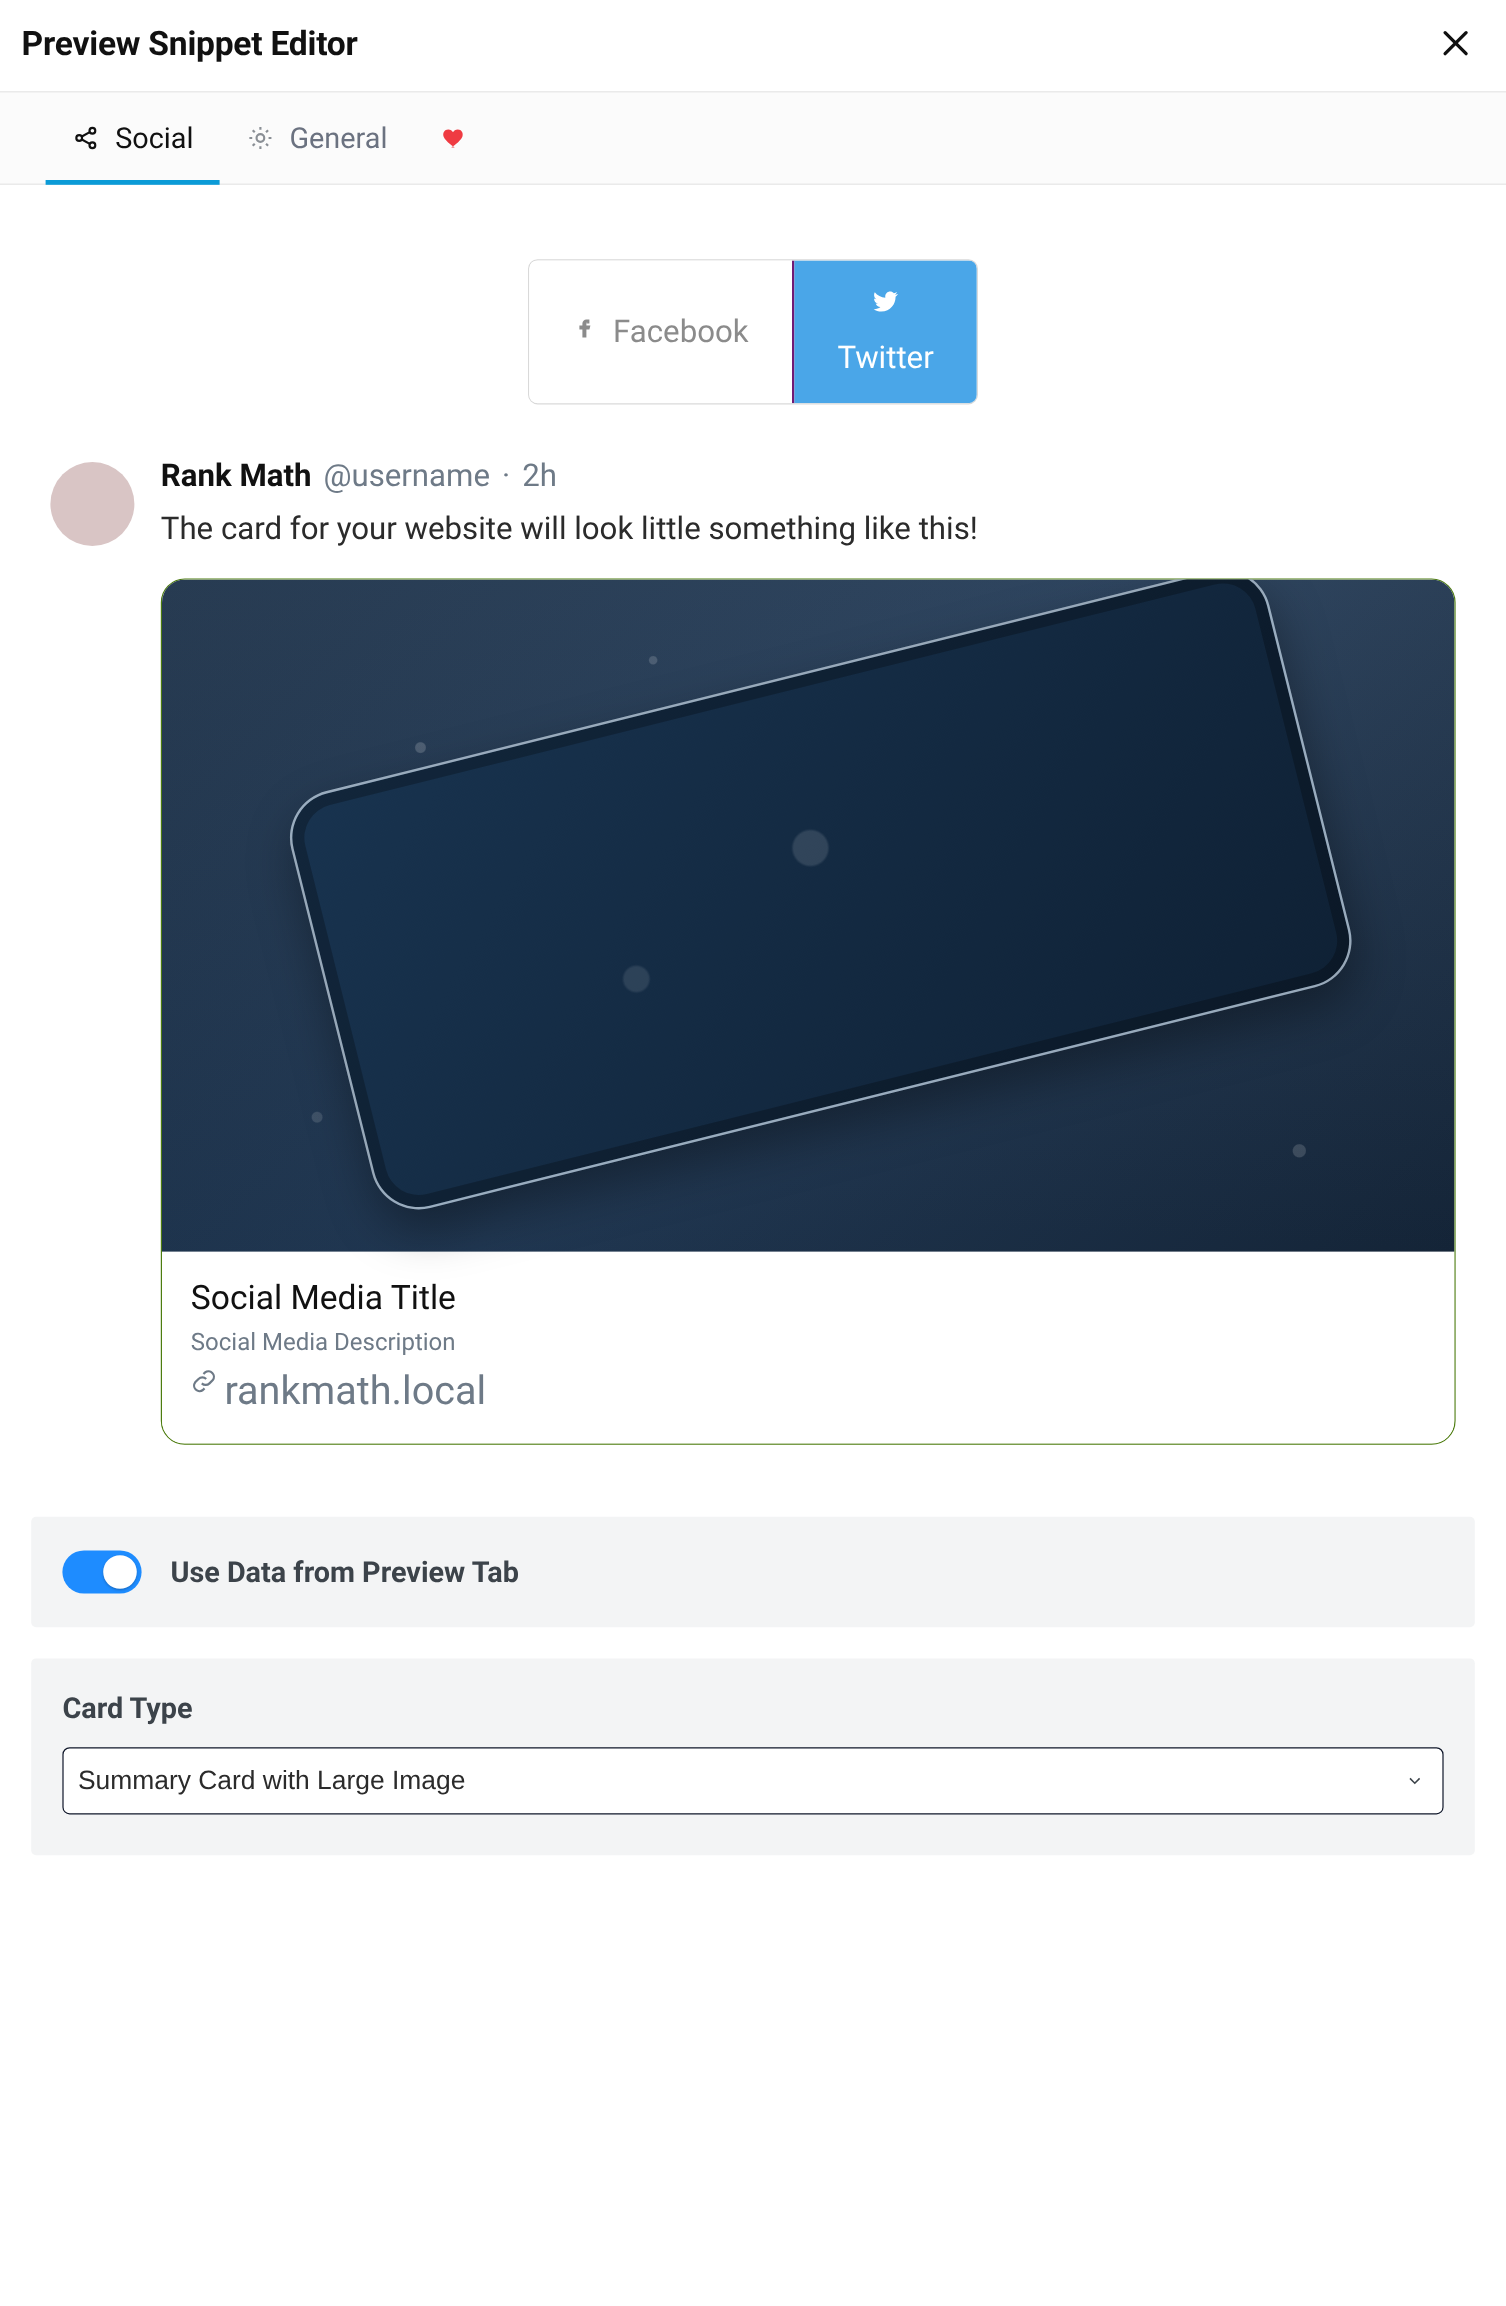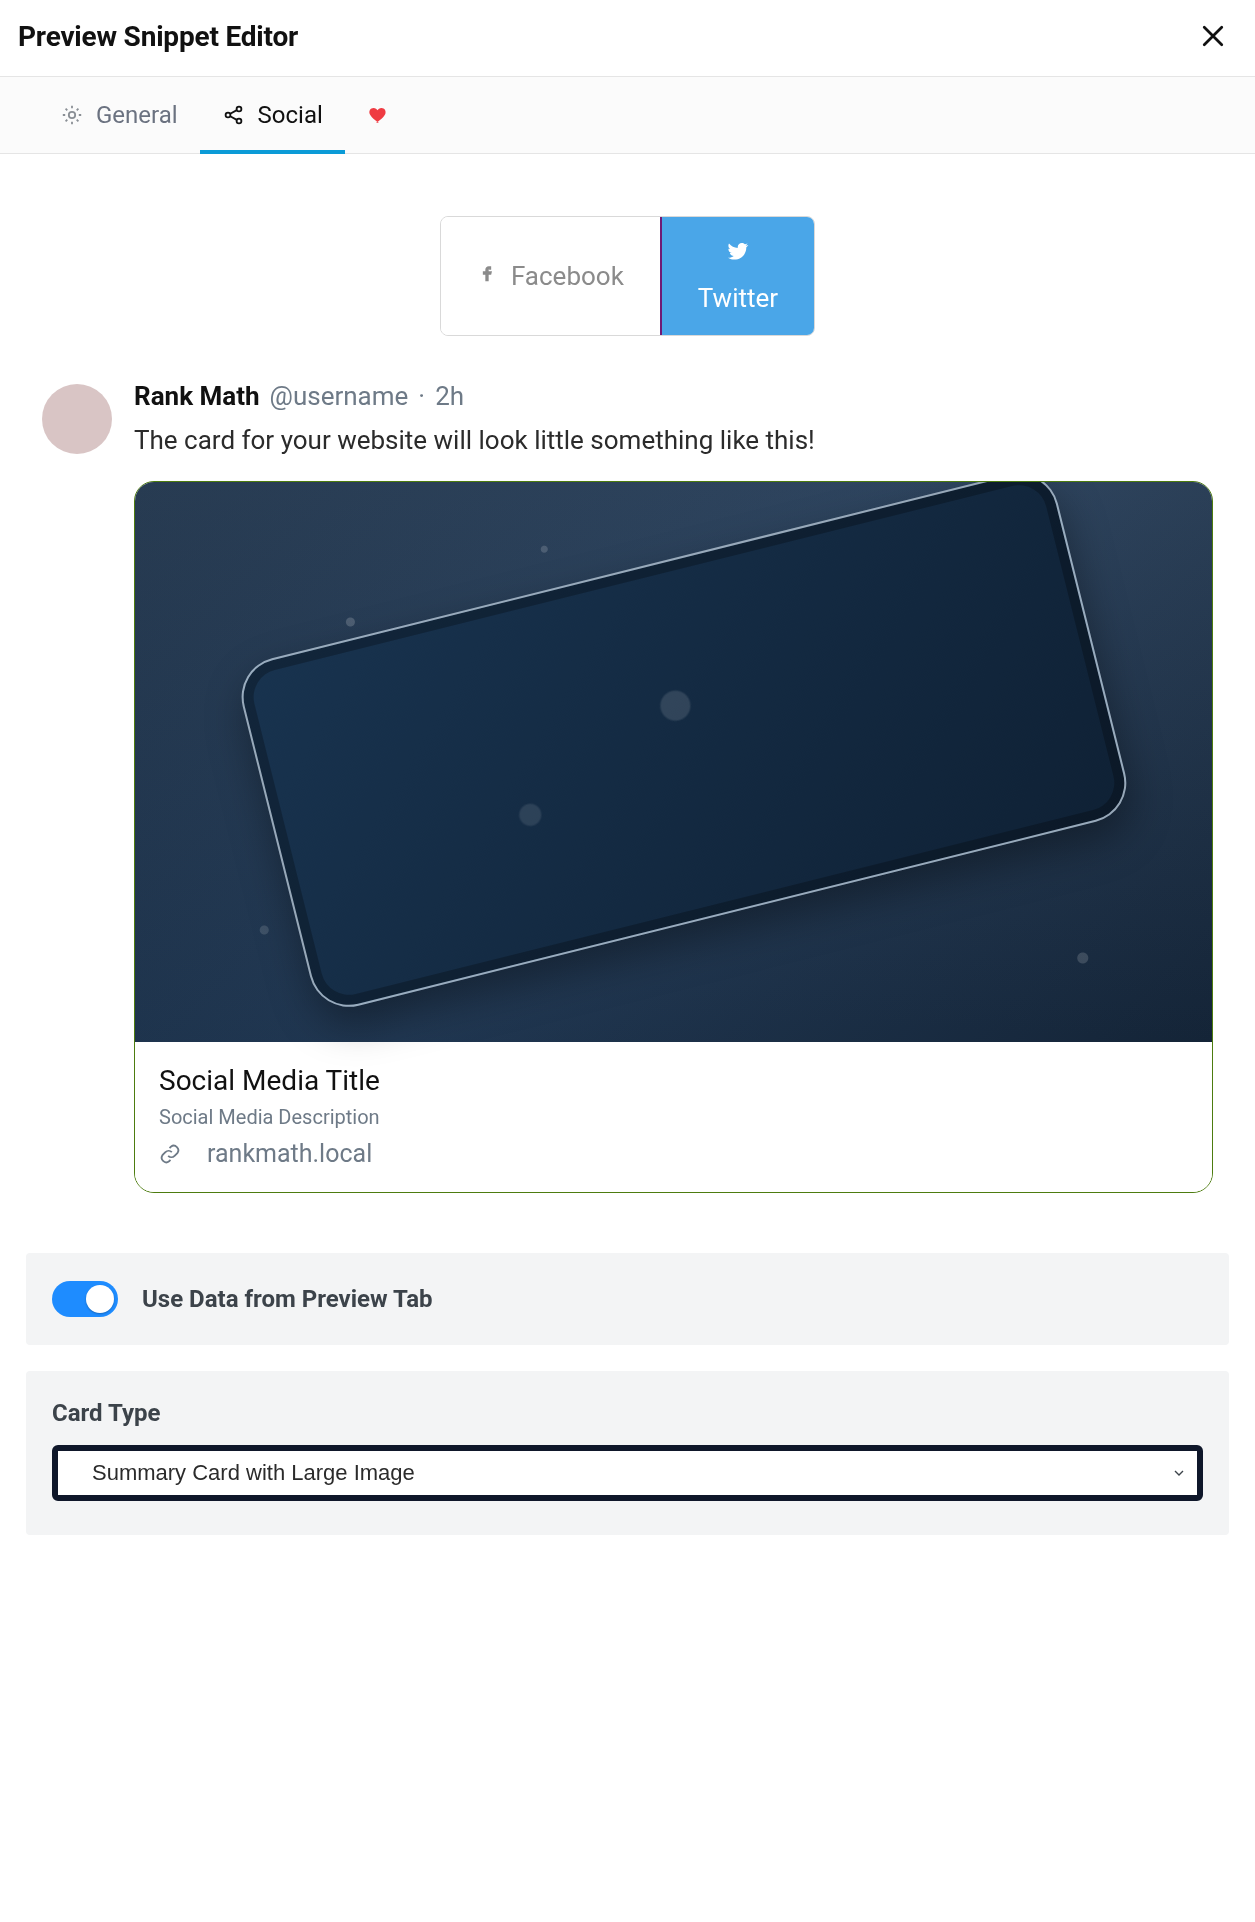--- a/index.html
+++ b/index.html
@@ -56,73 +56,73 @@
     content:""; position:absolute; left:12%; right:10%; top:14%; bottom:22%;
     border:2px solid rgba(210,225,240,0.7); border-radius:40px; transform:rotate(-14deg);
     box-shadow: inset 0 0 0 10px rgba(0,0,0,0.25), 0 18px 40px rgba(0,0,0,0.35);
     background: radial-gradient(circle at 50% 40%, rgba(255,255,255,0.12) 0 14px, transparent 16px),
                 radial-gradient(circle at 30% 60%, rgba(255,255,255,0.10) 0 10px, transparent 12px),
                 linear-gradient(135deg, #18334f, #0f2135);
   }
   .card-text { padding:22px 24px 24px 24px; background:#fff; }
   .card-title { font-size:28px; color:#111; }
   .card-desc { font-size:20px; color:#6e7a87; margin-top:8px; }
-  .card-domain { display:flex; align-items:center; gap:26px; color:#6e7a87; font-size:25px; margin-top:10px; }
+  .card-domain { display:flex; align-items:flex-start; gap:6px; color:#6e7a87; font-size:33px; margin-top:10px; }
   .card-domain svg { width:22px; height:22px; }
 
   
   .panel { margin:60px 26px 0 26px; background:#f3f4f5; border-radius:4px; padding:28px 26px; }
   .panel + .panel { margin-top:26px; }
   .panel-row { display:flex; align-items:center; gap:24px; }
   .toggle { width:66px; height:36px; border-radius:36px; background:#1e8cff; position:relative; cursor:pointer; }
   .toggle .knob { position:absolute; right:4px; top:4px; width:28px; height:28px; border-radius:50%; background:#fff; box-shadow:0 1px 2px rgba(0,0,0,0.25); }
   .panel-label { font-size:24px; font-weight:700; color:#3c434a; }
 
   .panel.cardtype { padding:28px 26px 34px 26px; }
   .ct-label { font-size:24px; font-weight:700; color:#3c434a; margin-bottom:18px; }
   .select-wrap { position:relative; }
-  .select { width:100%; height:56px; border:6px solid #0f172a; border-radius:6px; background:#fff; font-size:22px; padding:0 44px 0 34px; appearance:none; -webkit-appearance:none; color:#2b2b2b; }
+  .select { width:100%; height:56px; border:1px solid #0f172a; border-radius:6px; background:#fff; font-size:22px; padding:0 44px 0 12px; appearance:none; -webkit-appearance:none; color:#2b2b2b; }
   .select-wrap .chev { position:absolute; right:16px; top:50%; transform:translateY(-50%); width:16px; height:16px; pointer-events:none; }
 
   
   .bottom-space { height:560px; }
 </style>
 </head>
 <body>
 
 <div class="hdr">
   <h1>Preview Snippet Editor</h1>
   <div class="close-btn">
     <svg viewBox="0 0 24 24">
         <path d="M5 5 L19 19 M19 5 L5 19" stroke="#111" stroke-width="2.2" stroke-linecap="round"></path>
       </svg>
   </div>
 </div>
 
 <div class="tabs-wrap">
   <div class="tabs">
-    <div class="tab">
-      <span class="ticon">
-        <svg viewBox="0 0 24 24" width="24" height="24">
-            <circle cx="12" cy="12" r="3.2" fill="none" stroke="#8a8f95" stroke-width="1.8"></circle>
-            <path fill="none" stroke="#8a8f95" stroke-width="1.8" d="M12 2.8v2.4M12 18.8v2.4M21.2 12h-2.4M5.2 12H2.8M18.4 5.6l-1.7 1.7M7.3 16.7l-1.7 1.7M18.4 18.4l-1.7-1.7M7.3 7.3 5.6 5.6"></path>
-          </svg>
-      </span>
-      <span>General</span>
-    </div>
     <div class="tab active">
       <span class="ticon">
         <svg viewBox="0 0 24 24" width="24" height="24">
             <circle cx="6" cy="12" r="2.4" fill="none" stroke="#111" stroke-width="1.8"></circle>
             <circle cx="17" cy="6" r="2.4" fill="none" stroke="#111" stroke-width="1.8"></circle>
             <circle cx="17" cy="18" r="2.4" fill="none" stroke="#111" stroke-width="1.8"></circle>
             <path d="M8.2 10.8 14.8 7.1M8.2 13.2l6.6 3.7" stroke="#111" stroke-width="1.8"></path>
           </svg>
       </span>
       <span>Social</span>
+    </div>
+    <div class="tab">
+      <span class="ticon">
+        <svg viewBox="0 0 24 24" width="24" height="24">
+            <circle cx="12" cy="12" r="3.2" fill="none" stroke="#8a8f95" stroke-width="1.8"></circle>
+            <path fill="none" stroke="#8a8f95" stroke-width="1.8" d="M12 2.8v2.4M12 18.8v2.4M21.2 12h-2.4M5.2 12H2.8M18.4 5.6l-1.7 1.7M7.3 16.7l-1.7 1.7M18.4 18.4l-1.7-1.7M7.3 7.3 5.6 5.6"></path>
+          </svg>
+      </span>
+      <span>General</span>
     </div>
     <div class="tab heart">
       <span class="ticon">
         <svg viewBox="0 0 24 24" width="26" height="26">
             <path fill="#ef3b42" d="M12 20s-7.5-4.7-9.3-9C1.6 7.9 3.5 5 6.5 5c2 0 3.3 1.1 4 2.3.7-1.2 2-2.3 4-2.3 3 0 4.9 2.9 3.8 6-1.8 4.3-9.3 9-9.3 9z"></path>
           </svg>
       </span>
     </div>
   </div>
 </div>

